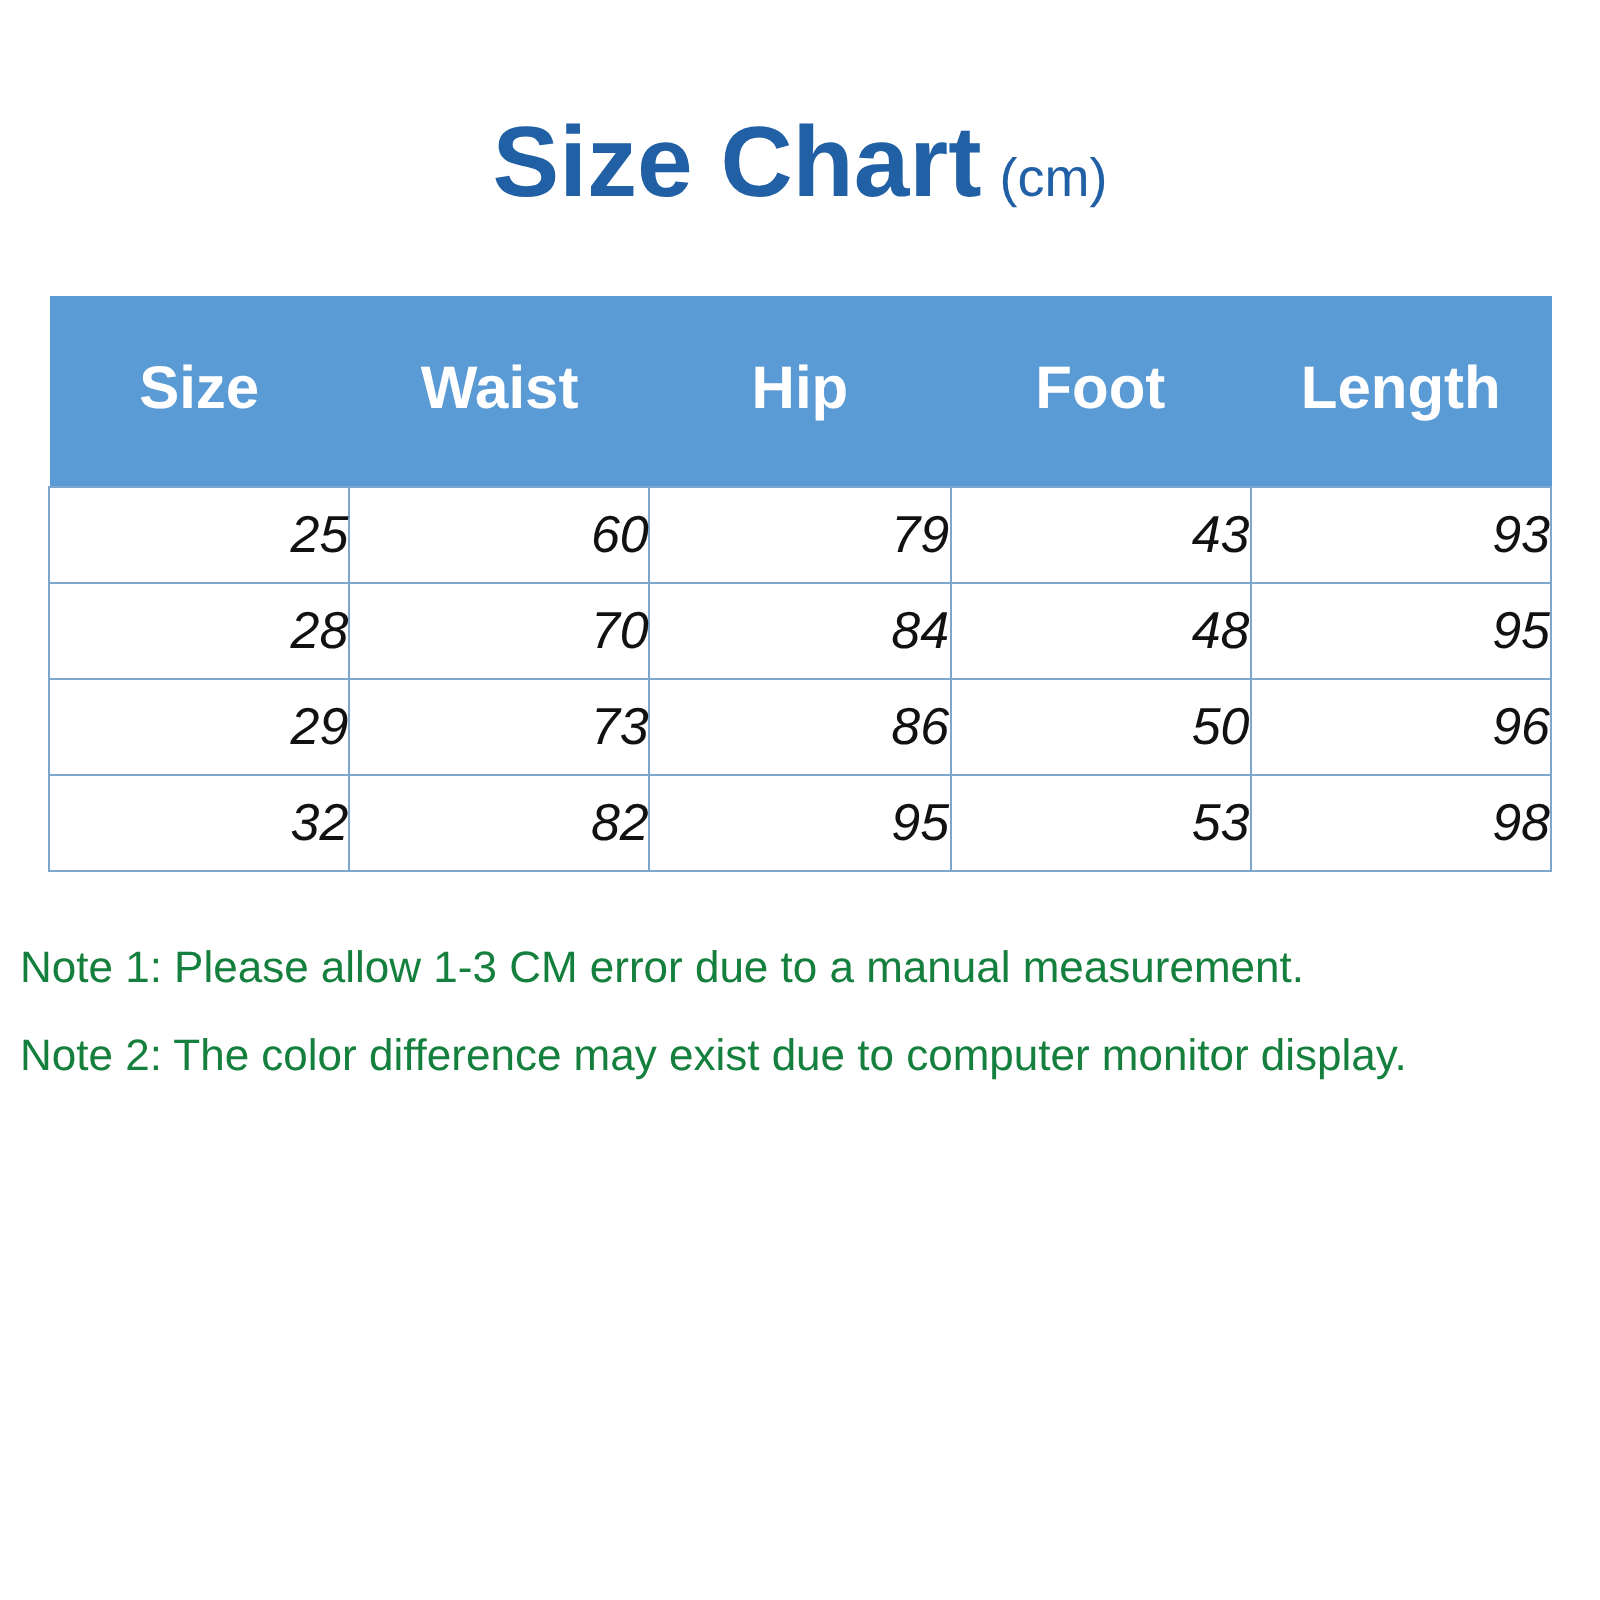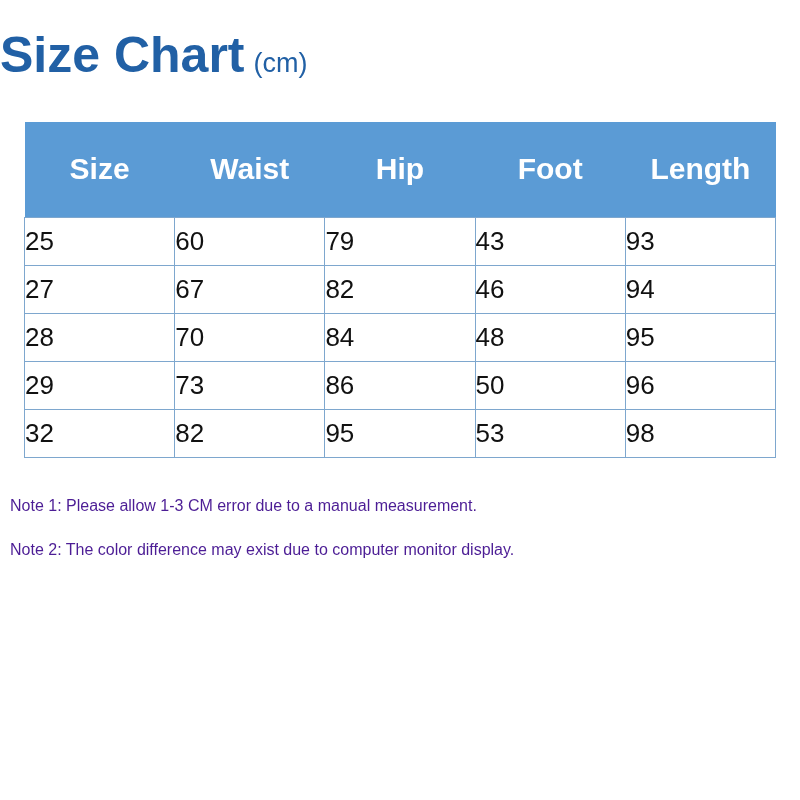--- a/index.html
+++ b/index.html
@@ -14,21 +14,22 @@
     background: #ffffff;
     font-family: "Liberation Sans", sans-serif;
   }
   .page {
     width: 800px;
     height: 800px;
     background: #ffffff;
     overflow: hidden;
   }
   .title-wrap {
-    padding-top: 26px;
+    padding-top: 52px;
+    text-align: center;
     white-space: nowrap;
   }
   .title-main {
     font-size: 50px;
     font-weight: bold;
     color: var(--title-color);
     letter-spacing: 0px;
   }
   .title-unit {
     font-size: 27px;
@@ -50,33 +51,34 @@
     font-weight: bold;
     height: 95px;
     text-align: center;
     vertical-align: middle;
     border: none;
     padding: 0;
   }
   table.size-table tbody td {
     border: 1px solid var(--border-color);
     height: 48px;
-    text-align: left;
+    text-align: right;
     vertical-align: middle;
     font-size: 26px;
     color: #111111;
     padding: 0;
     background: #ffffff;
+    font-style: italic;
   }
   .notes {
     margin: 34px 0 0 10px;
   }
   .note {
-    font-size: 16px;
-    color: #4c1d95;
+    font-size: 22px;
+    color: #15803d;
     margin: 0 0 16px 0;
     line-height: 28px;
   }
 </style>
 </head>
 <body>
 
 <div class="page">
 
   <div class="title-wrap">
@@ -93,27 +95,20 @@
           <th>Length</th>
         </tr>
     </thead>
     <tbody>
         <tr>
           <td>25</td>
           <td>60</td>
           <td>79</td>
           <td>43</td>
           <td>93</td>
-        </tr>
-        <tr>
-          <td>27</td>
-          <td>67</td>
-          <td>82</td>
-          <td>46</td>
-          <td>94</td>
         </tr>
         <tr>
           <td>28</td>
           <td>70</td>
           <td>84</td>
           <td>48</td>
           <td>95</td>
         </tr>
         <tr>
           <td>29</td>

